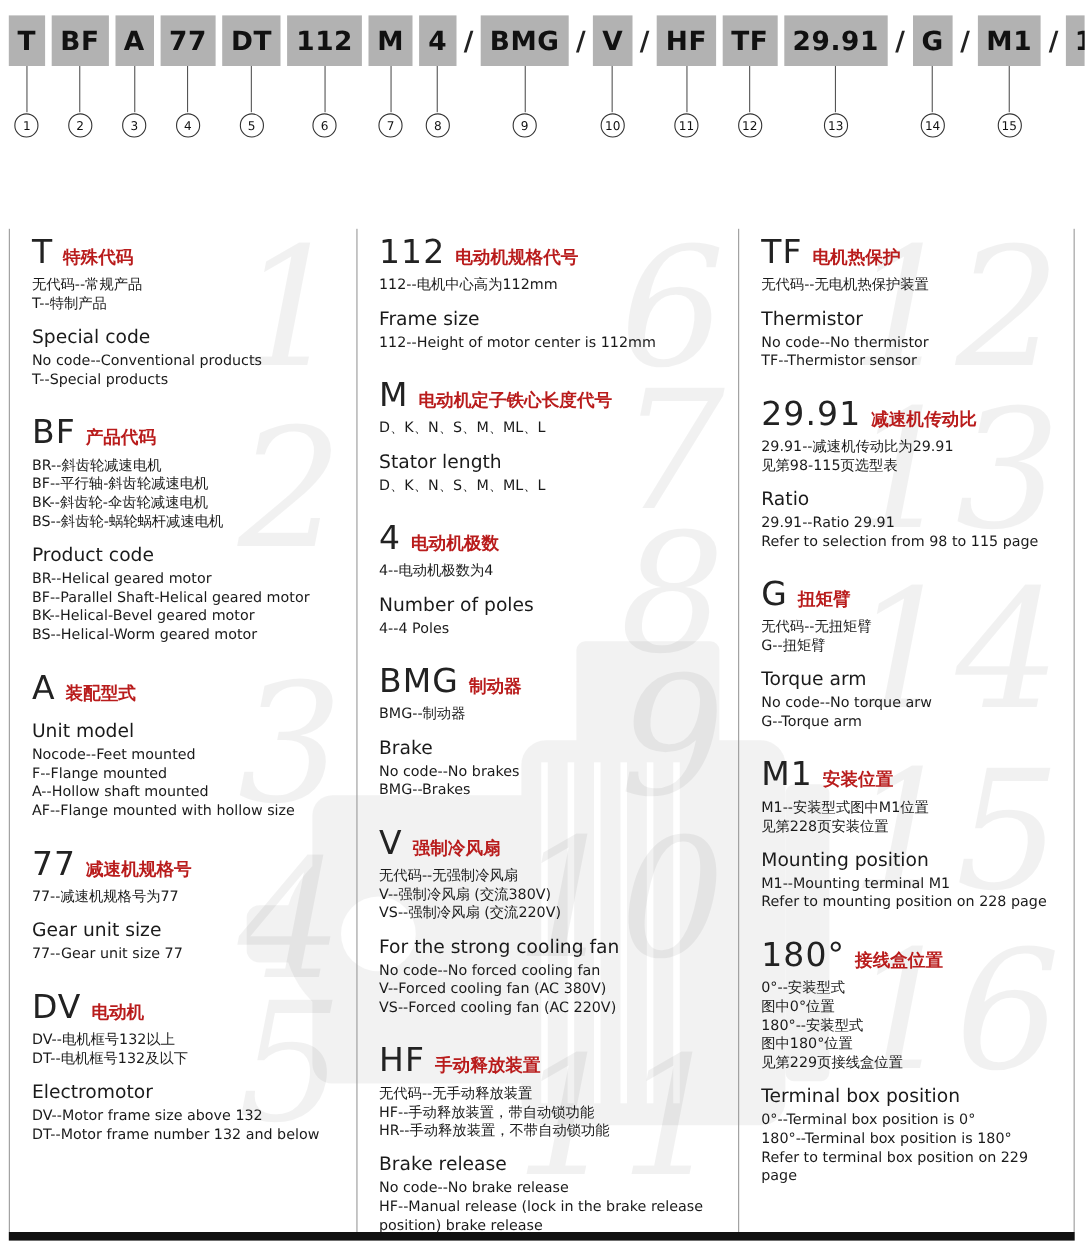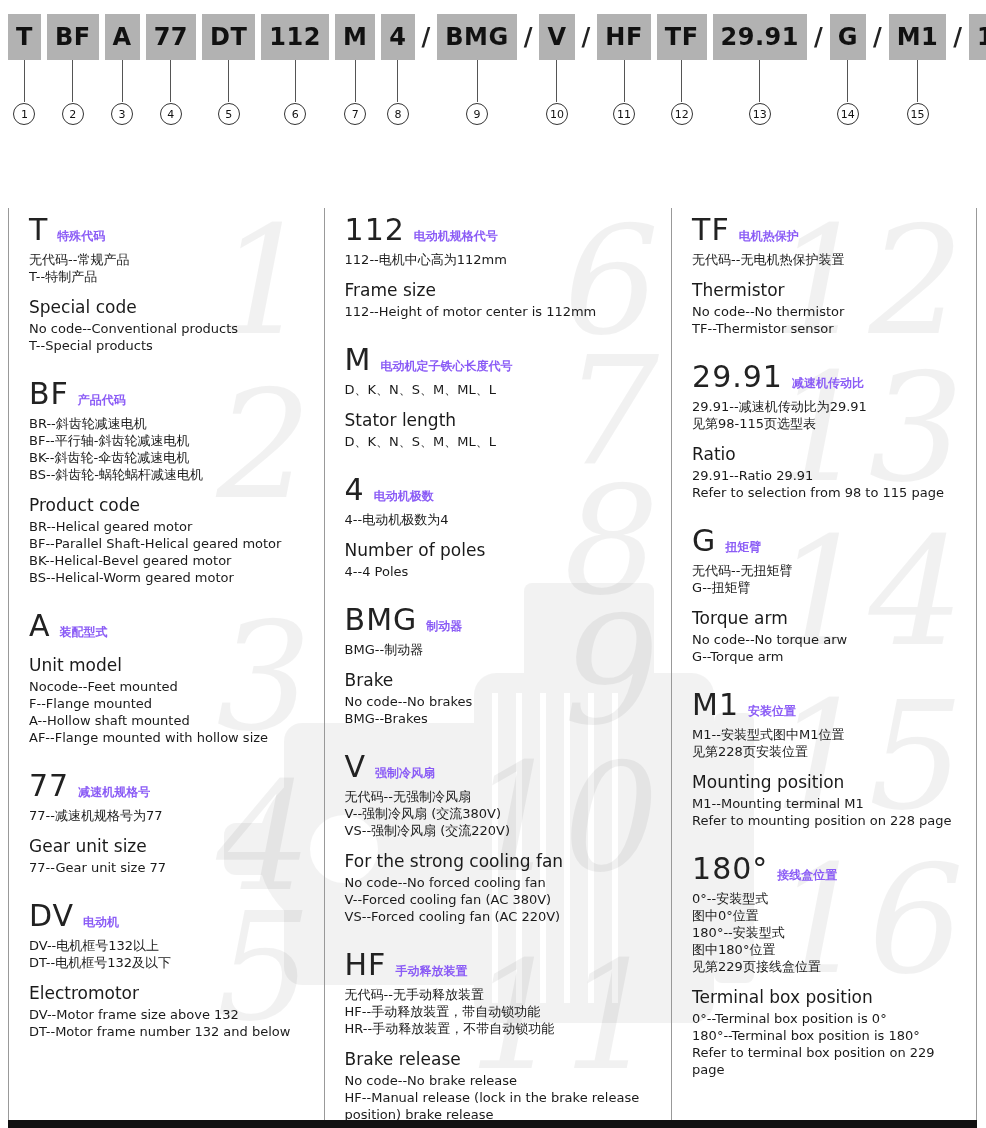--- a/index.html
+++ b/index.html
@@ -38,21 +38,21 @@
     position:relative;z-index:1;border-right:1px solid #999;
     padding:4px 8px 0 20px;overflow:hidden;box-sizing:border-box;
   }
   .col-0{flex:0 0 32.6%;}
   .col-1{flex:0 0 35.9%;}
   .col-2{flex:1;}
   .block{position:relative;margin-bottom:22px;}
   .block .inner{position:relative;z-index:1;}
   .block-head{display:flex;align-items:baseline;gap:9px;margin-bottom:4px;}
   .code{font-size:30px;font-weight:400;color:#222;letter-spacing:1px;white-space:nowrap;}
-  .cn-title{font-size:12px;font-weight:600;color:#8b5cf6;}
+  .cn-title{font-size:16px;font-weight:600;color:#b91c1c;}
   .cn-lines p,.en-lines p{margin:0;font-size:13px;line-height:17px;color:#1a1a1a;}
   .en-title{font-size:17px;color:#1a1a1a;margin-top:12px;margin-bottom:3px;}
   .ghost{
     position:absolute;top:-6px;right:4px;z-index:0;pointer-events:none;
     font-family:"DejaVu Serif","Liberation Serif",serif;
     font-style:italic;font-size:150px;line-height:1;color:rgba(0,0,0,0.055);
   }
   
   .watermark{
     position:absolute;left:215px;top:215px;z-index:0;opacity:0.07;

